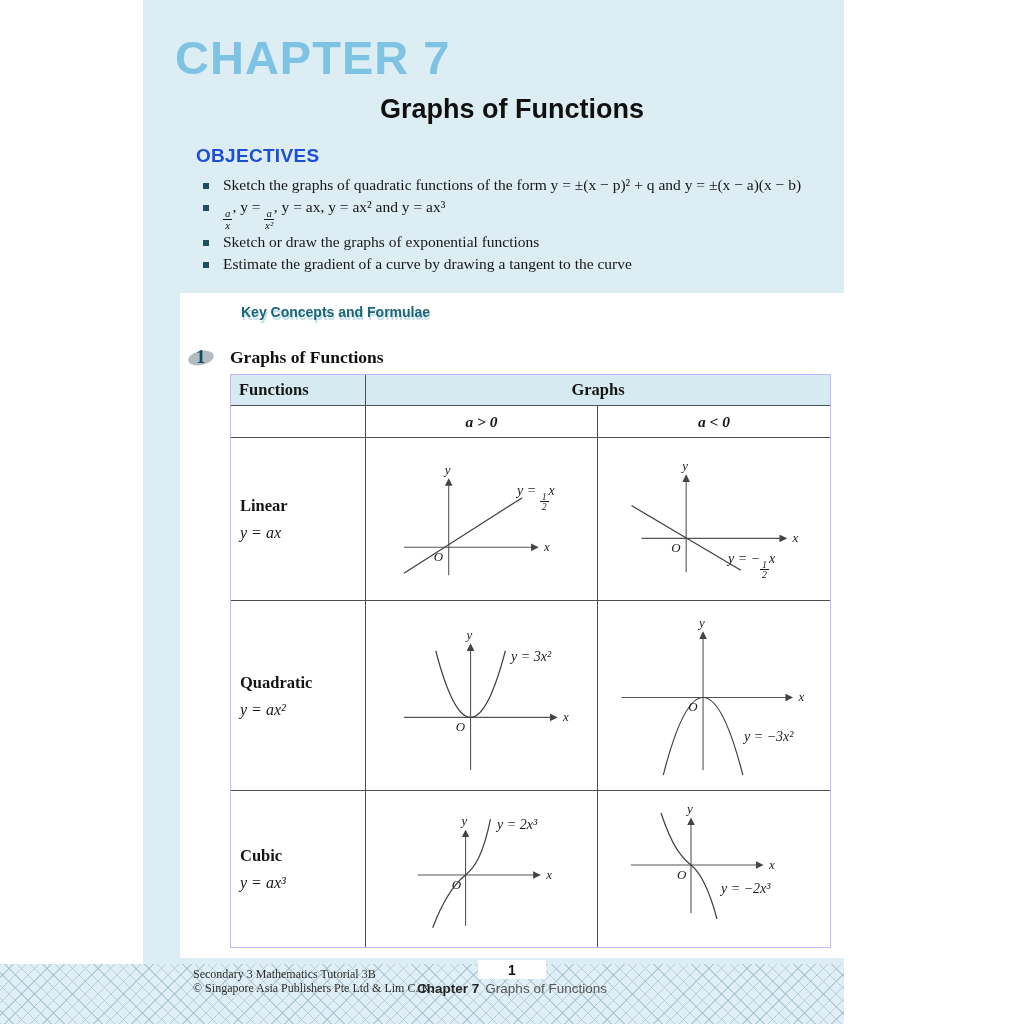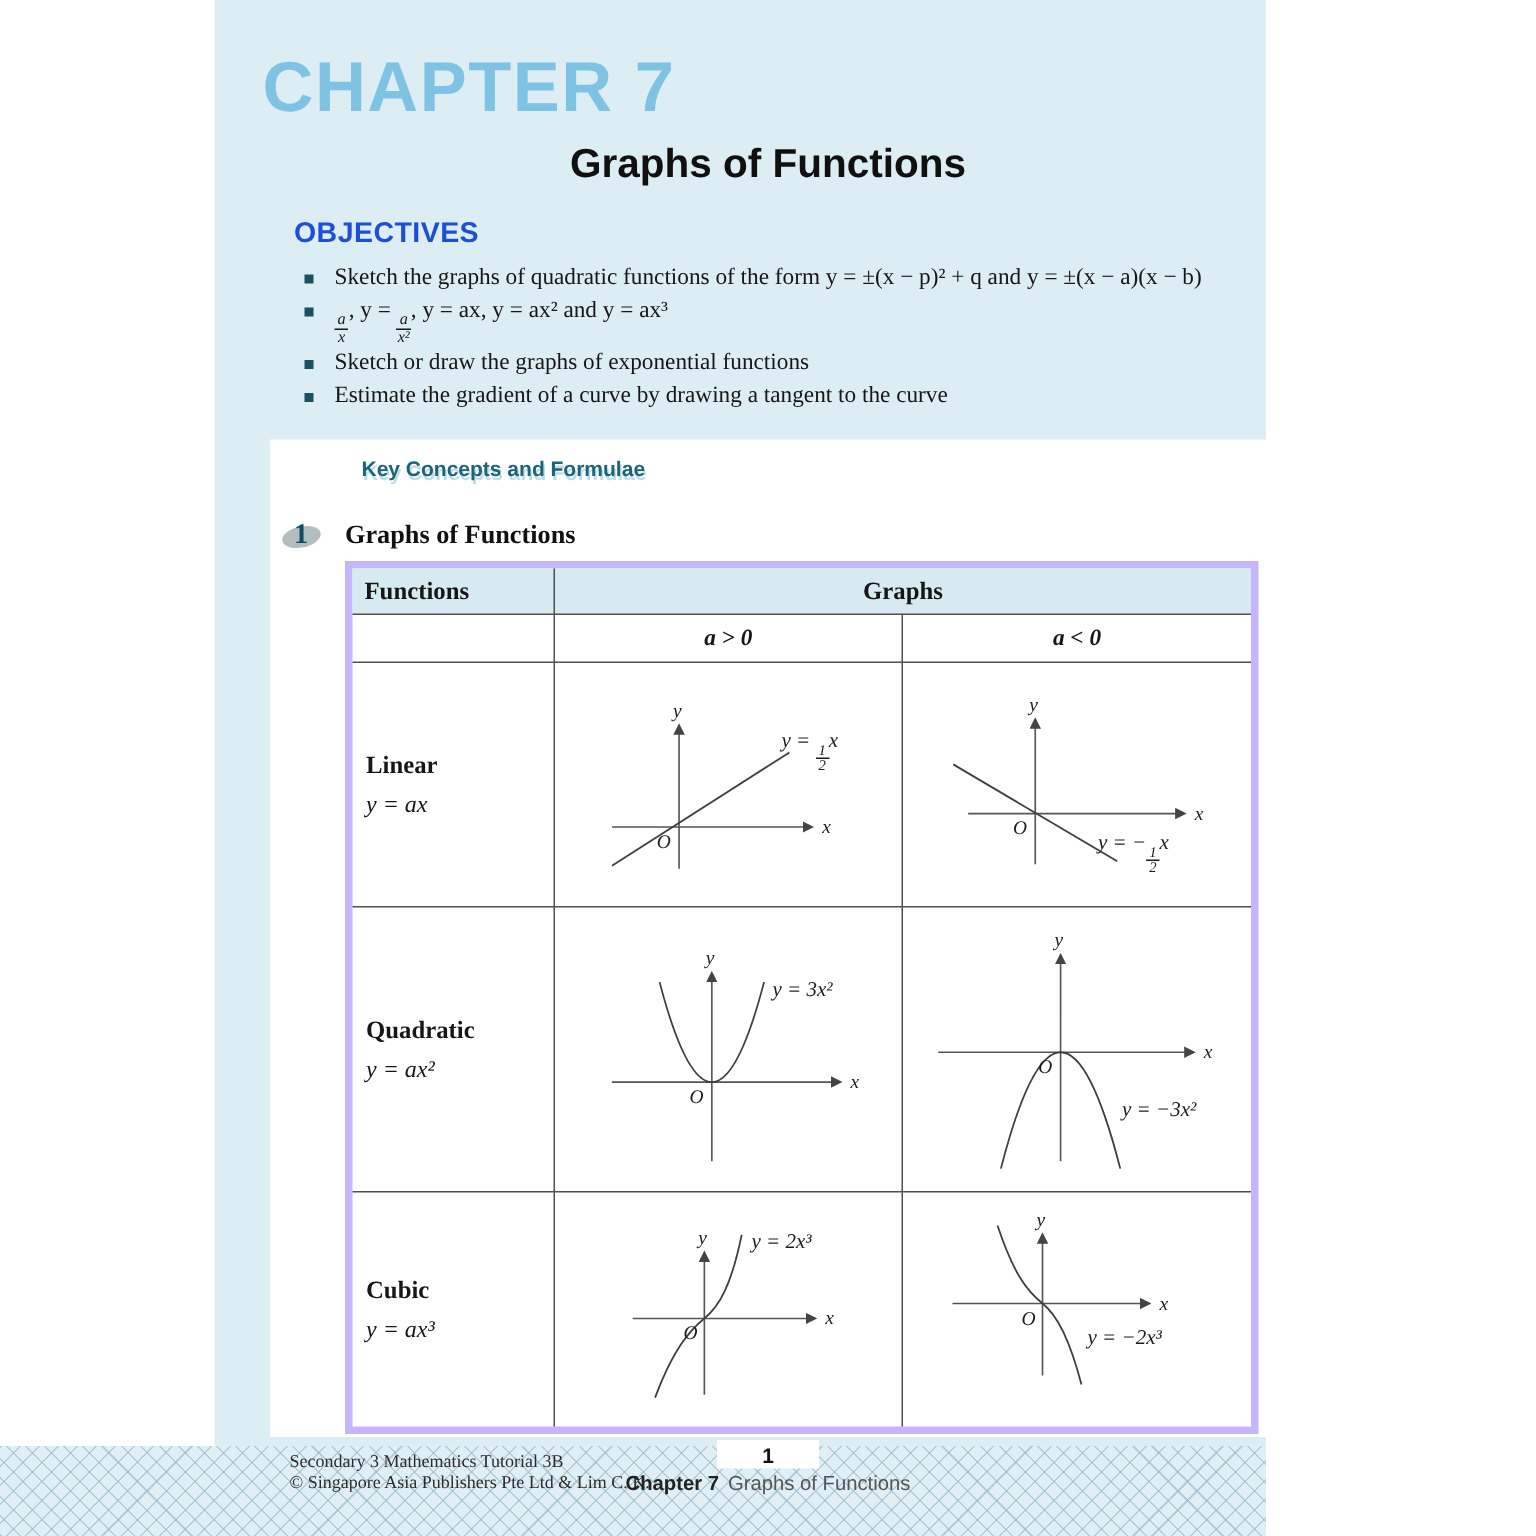--- a/index.html
+++ b/index.html
@@ -26,21 +26,21 @@
   .panel{position:absolute;left:180px;top:293px;width:686px;height:665px;background:#ffffff;}
   .kc-heading{position:absolute;left:200px;top:304px;font-family:"Liberation Sans",sans-serif;
         font-weight:bold;font-size:14px;color:#1c6578;text-shadow:1px 3px 0 rgba(173,214,228,.8);margin-left:41px;}
   .sec-row{position:absolute;left:196px;top:346px;display:flex;align-items:baseline;z-index:0;}
   .sec-num{position:relative;font-weight:bold;font-size:19px;color:#0f4d66;width:34px;}
   .sec-num::before{content:"";position:absolute;left:-8px;top:5px;width:26px;height:14px;
         background:#b4bcc0;border-radius:50%;transform:rotate(-12deg);z-index:-1;}
   .sec-title{font-weight:bold;font-size:17.5px;color:#101010;}
   .tbl{position:absolute;left:230px;top:374px;display:grid;
         grid-template-columns:135px 232px 232px;grid-template-rows:31px 32px 163px 190px 156px;
-        border:5px solid #c4b5fd;background:#fff;}
+        border:1px solid #c4b5fd;background:#fff;}
   .cell{border-right:1px solid #4f4f4f;border-bottom:1px solid #4f4f4f;box-sizing:border-box;position:relative;}
   .cell.last-col{border-right:none;}
   .cell.last-row{border-bottom:none;}
   .hdr{background:#d6eaf2;font-weight:bold;font-size:16.5px;display:flex;align-items:center;}
   .hdr-left{padding-left:8px;}
   .hdr-center{justify-content:center;grid-column:2/4;}
   .subhdr{display:flex;align-items:center;justify-content:center;font-weight:bold;font-style:italic;font-size:15.5px;}
   .fn-cell{display:flex;flex-direction:column;justify-content:center;padding-left:9px;gap:8px;}
   .fn-name{font-weight:bold;font-size:16.5px;}
   .fn-formula{font-style:italic;font-size:16px;}

